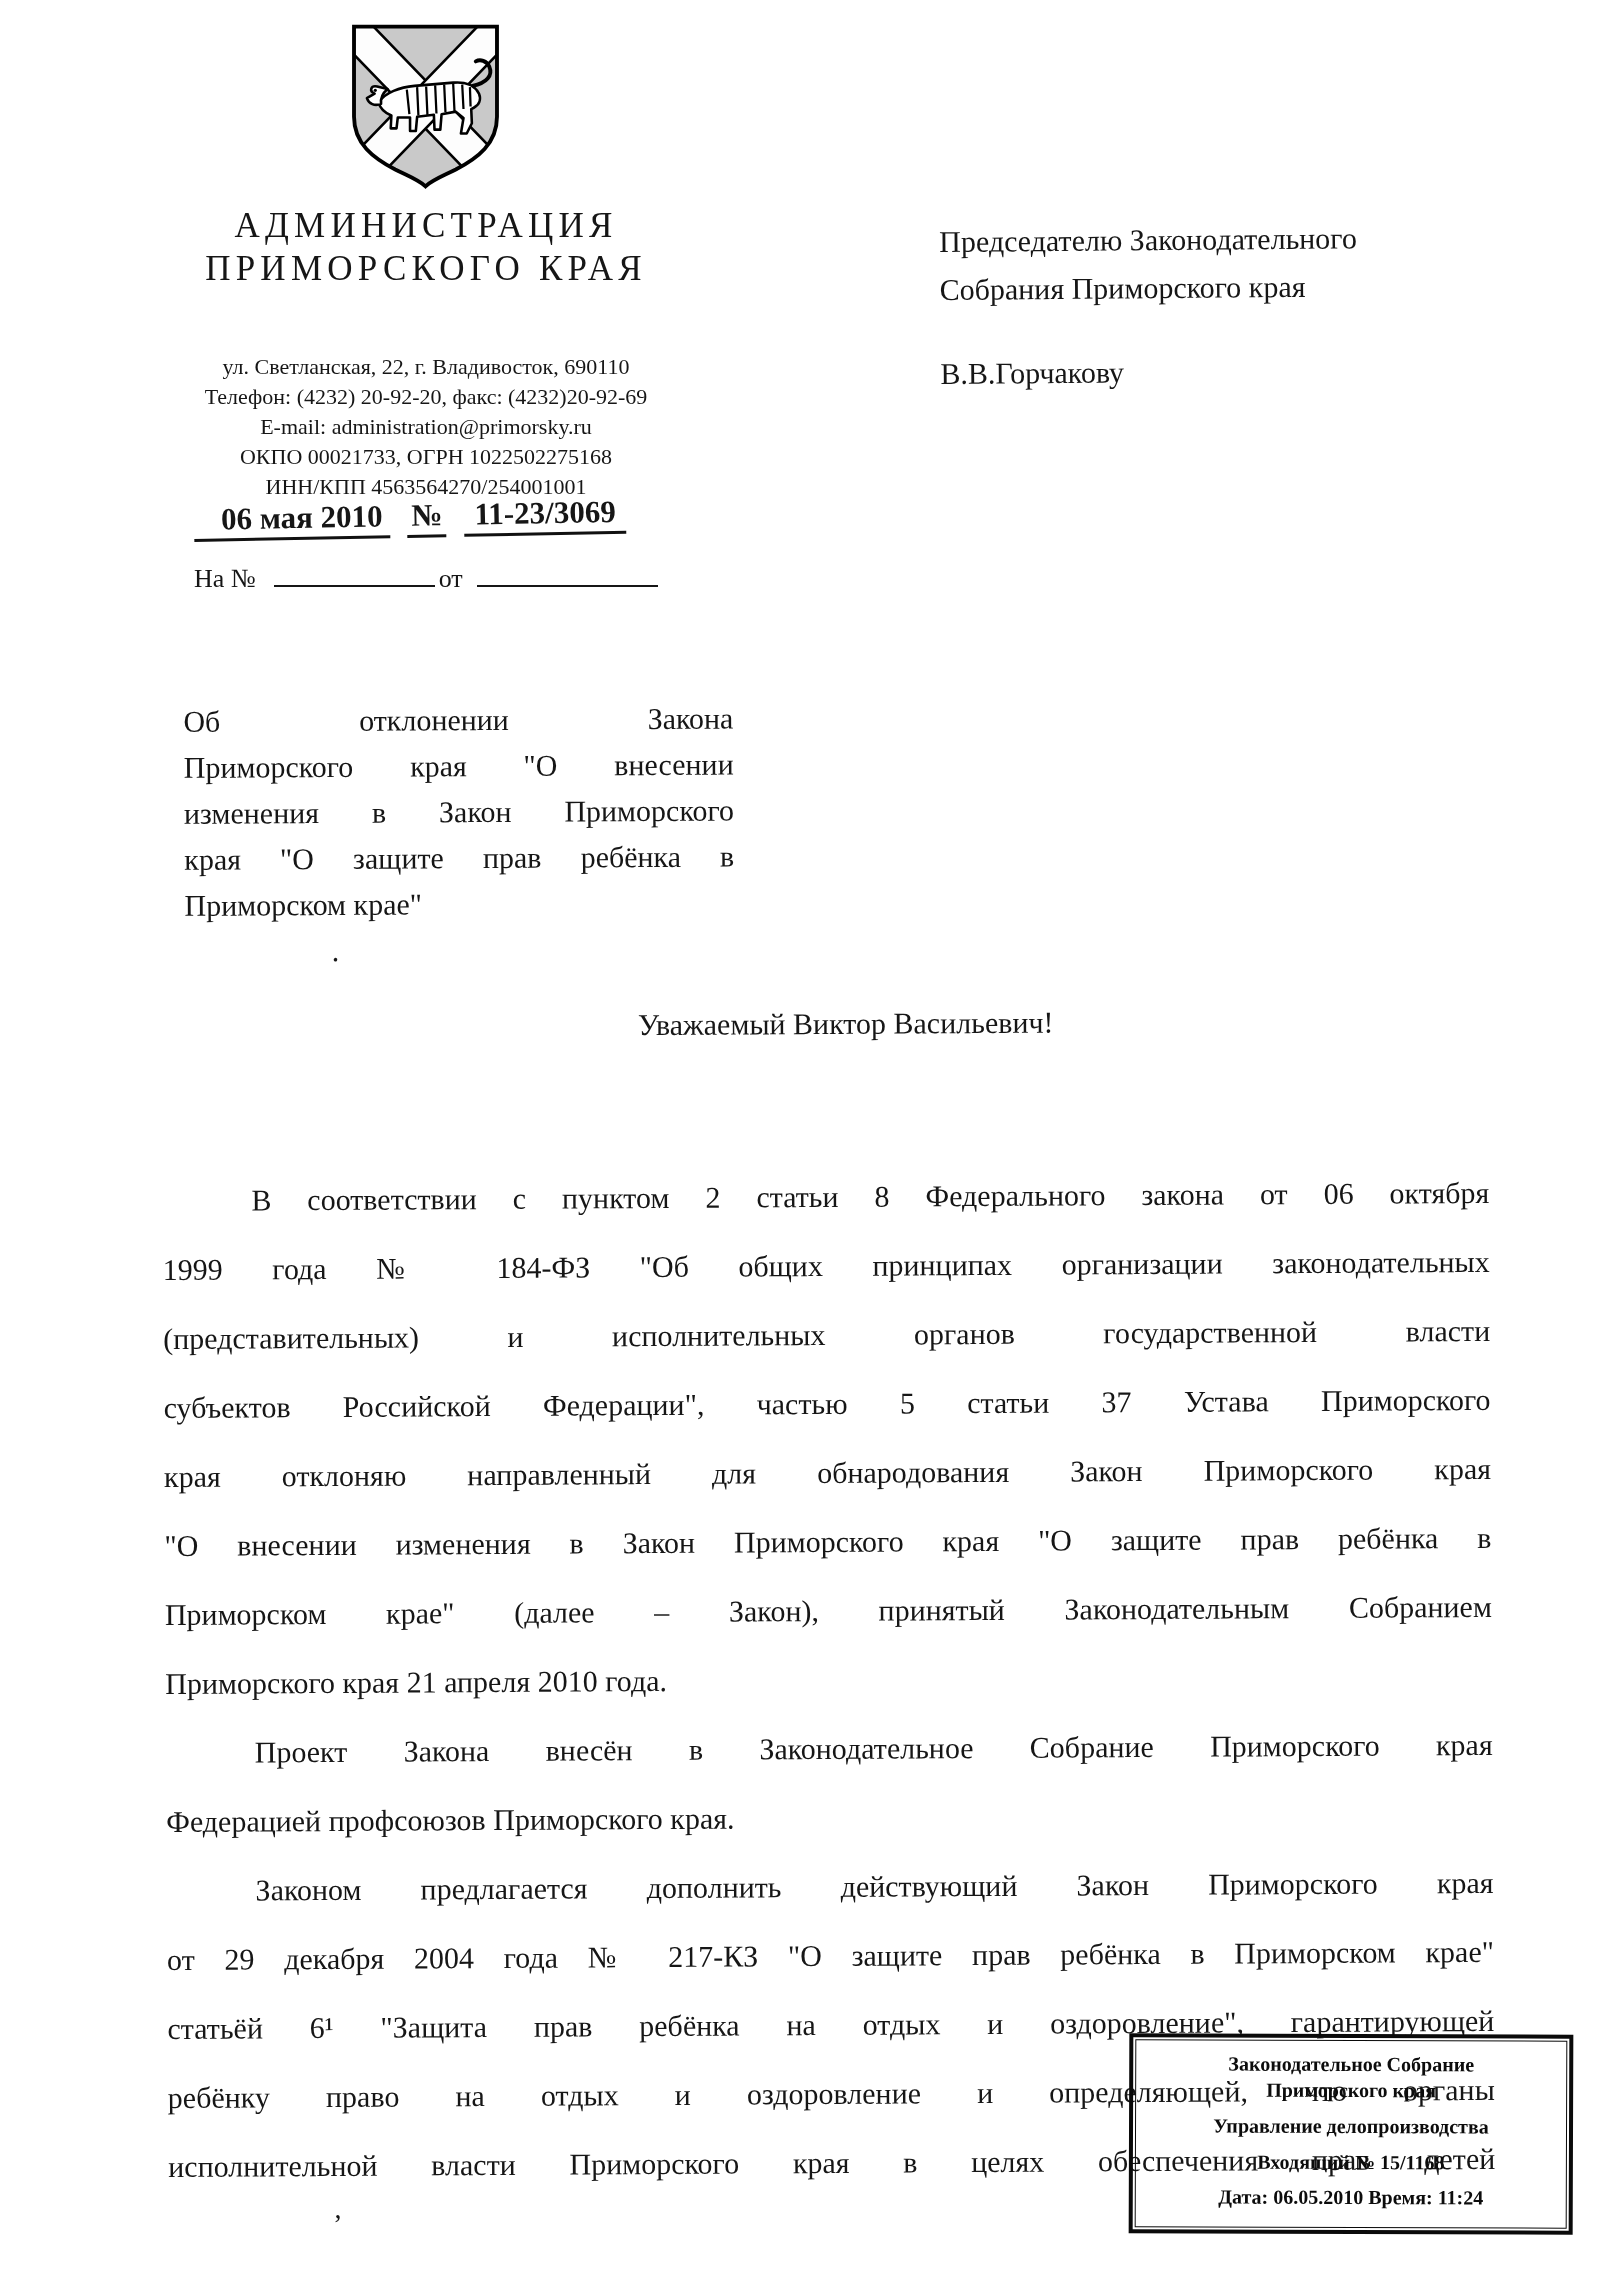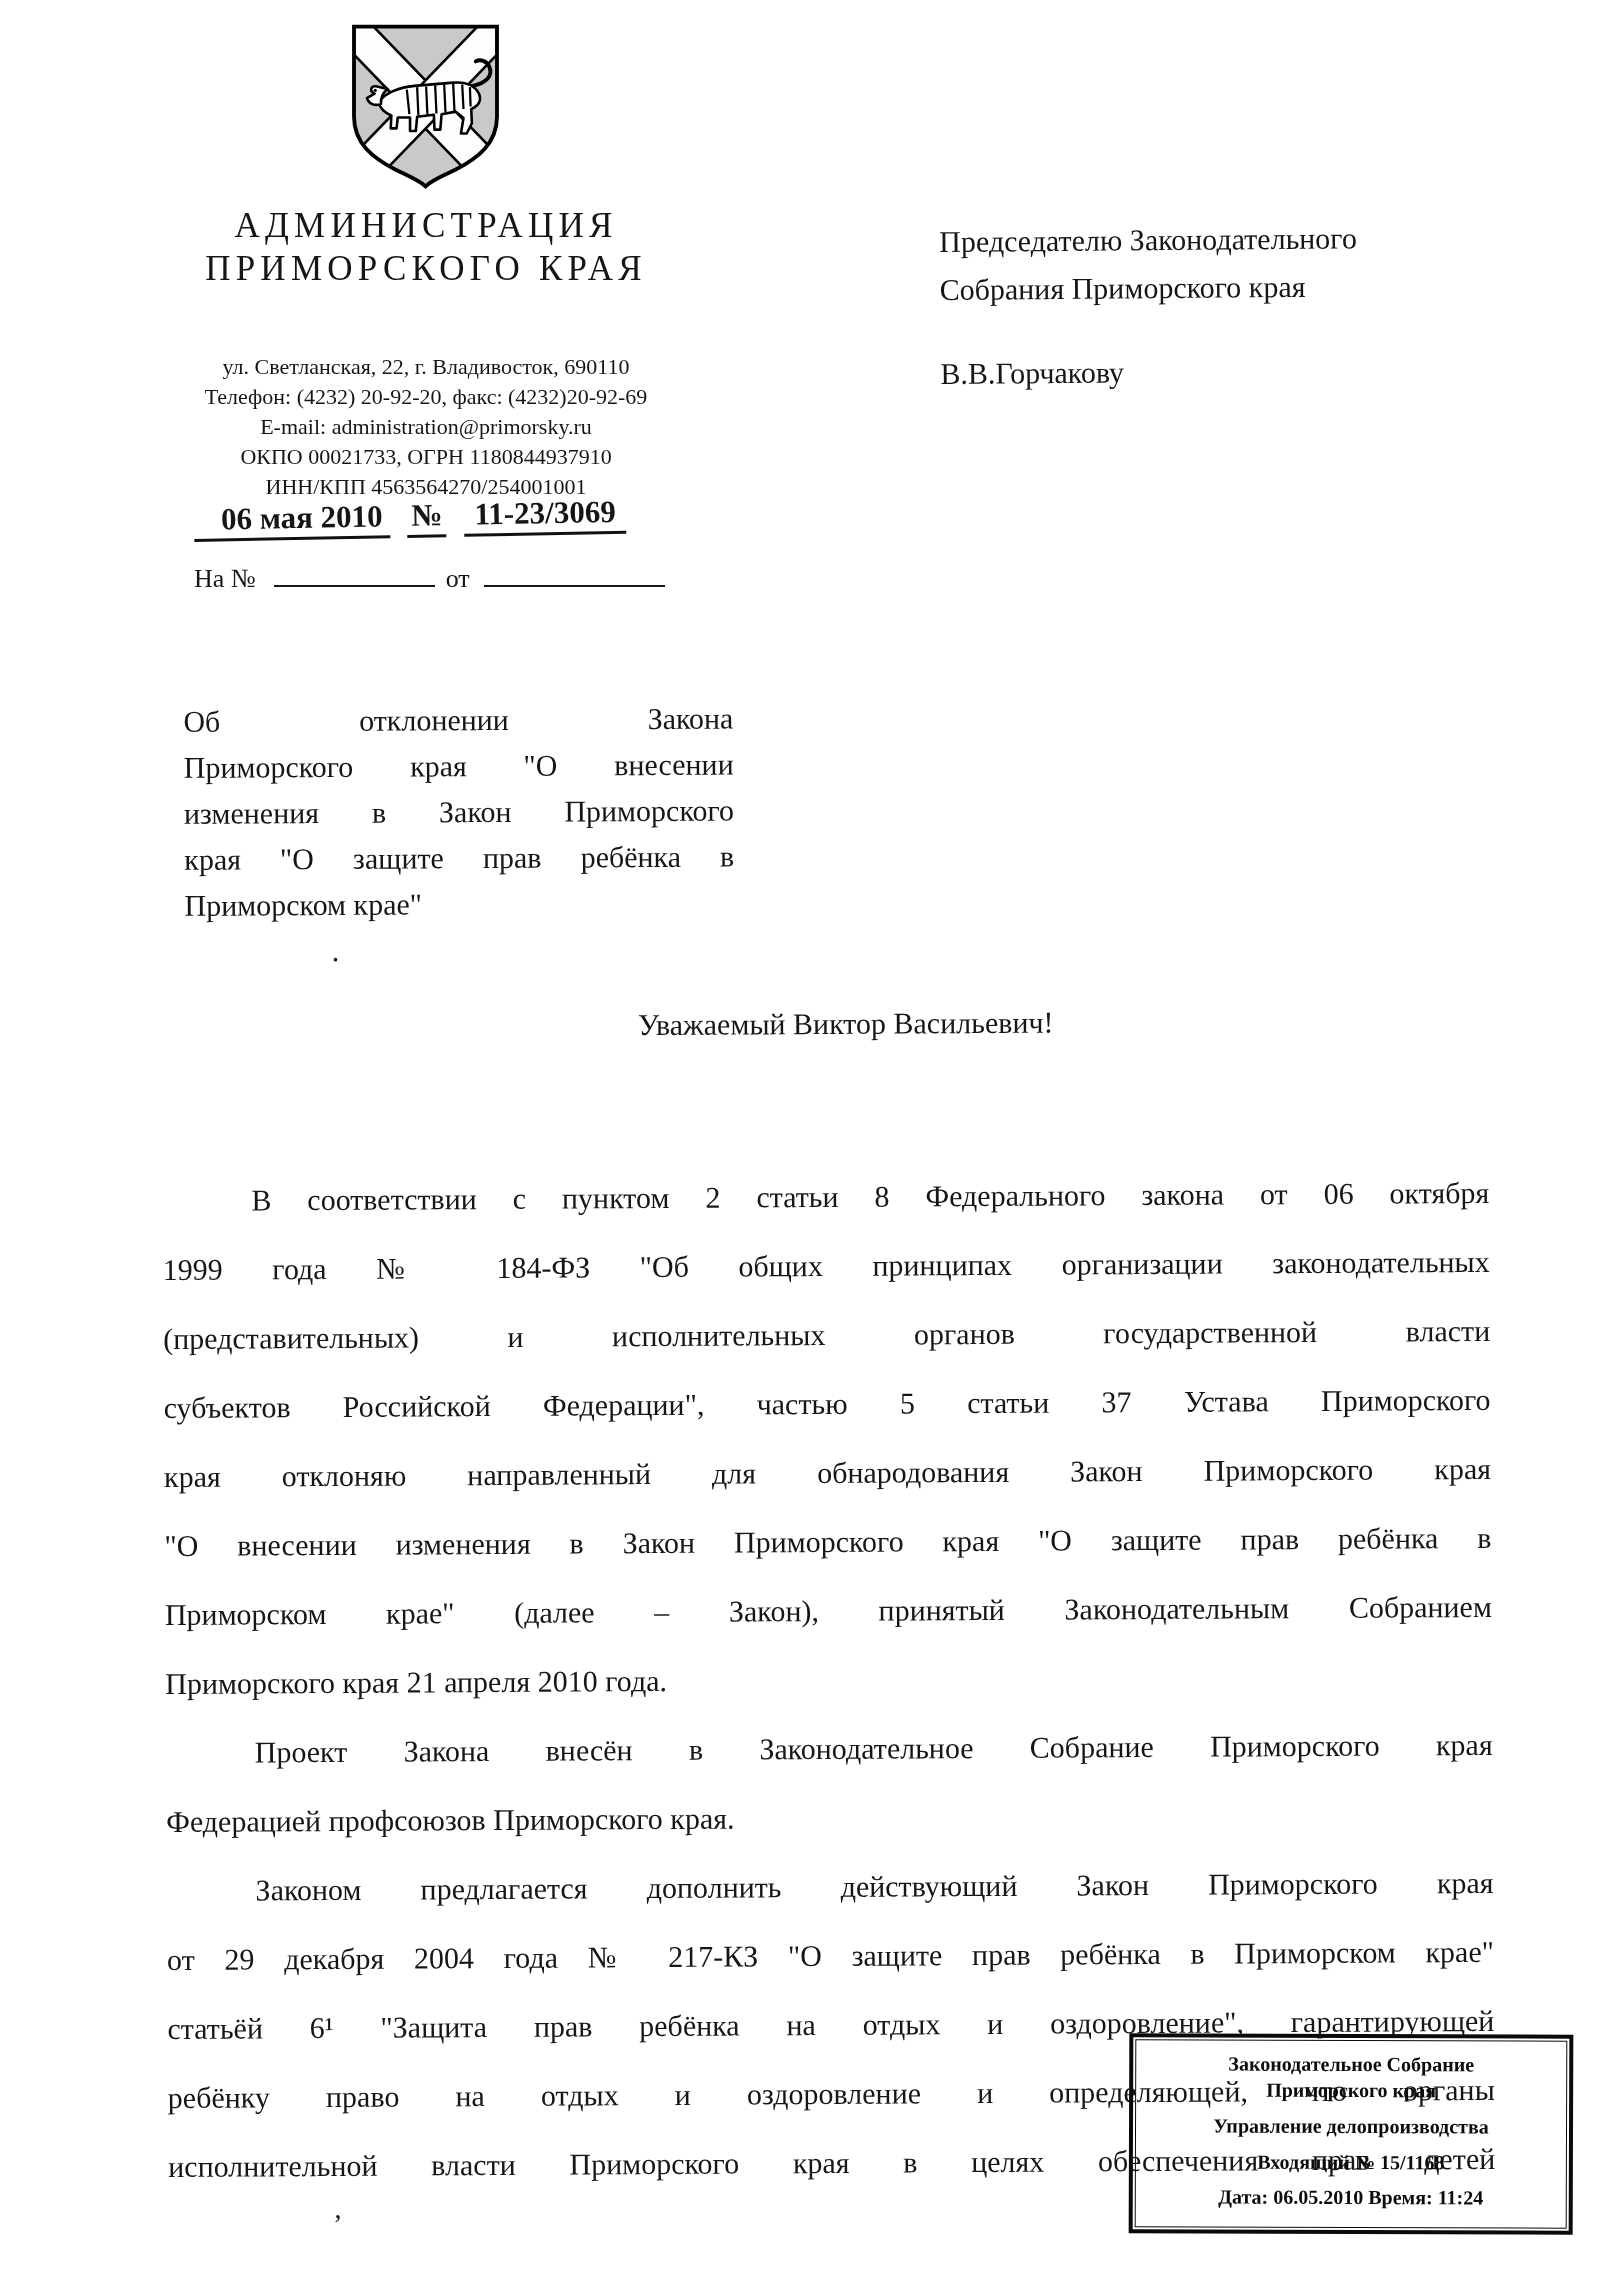--- a/index.html
+++ b/index.html
@@ -20,21 +20,21 @@
     transform:rotate(-1.1deg);transform-origin:0 50%;}
   .u{border-bottom:3.2px solid #111;display:inline-block;}
   .u-date{padding:0 7.7px 1.3px 27px;}
   .u-nosign{margin-left:17px;padding:0 3.9px 1.3px 3.9px;}
   .u-num{margin-left:18px;padding:0 10.3px 1.3px 10.3px;}
 
   .ref-line{left:194px;top:563px;font-size:26px;white-space:nowrap;}
   .blank{display:inline-block;border-bottom:2.6px solid #161616;height:22px;vertical-align:baseline;}
   .blank-a{width:161px;margin-left:18px;}
   .blank-b{width:181px;margin-left:14px;}
-  .ref-from{margin-left:11px;}
+  .ref-from{margin-left:4px;}
 
   
   .addressee{left:939px;top:218px;width:555px;font-size:30px;line-height:48px;
     transform:rotate(-0.5deg);transform-origin:0 0;}
   .addressee-name{margin-top:36px;}
 
   
   .skew{left:0;top:0;width:1623px;height:2273px;
     transform:rotate(-0.35deg);transform-origin:812px 0;}
   .subject{left:179px;top:695px;width:550px;font-size:30px;}
@@ -87,21 +87,21 @@
   <div class="abs org-name">
     <div>АДМИНИСТРАЦИЯ</div>
     <div>ПРИМОРСКОГО КРАЯ</div>
   </div>
 
   <div class="abs addr-block">
 
   <div class="addr-line">ул. Светланская, 22, г. Владивосток, 690110</div>
       <div class="addr-line">Телефон: (4232) 20-92-20, факс: (4232)20-92-69</div>
       <div class="addr-line">E-mail: administration@primorsky.ru</div>
-      <div class="addr-line">ОКПО 00021733, ОГРН 1180844937910</div>
+      <div class="addr-line">ОКПО 00021733, ОГРН 1022502275168</div>
       <div class="addr-line">ИНН/КПП 4563564270/254001001</div>
     </div>
 
   <div class="abs date-line"><span class="u u-date">06 мая 2010</span><span class="u u-nosign">№</span><span class="u u-num">11-23/3069</span></div>
 
   <div class="abs ref-line"><span>На №</span><span class="blank blank-a"></span><span class="ref-from">от</span><span class="blank blank-b"></span></div>
 
   <div class="abs addressee">
     <div>
 

